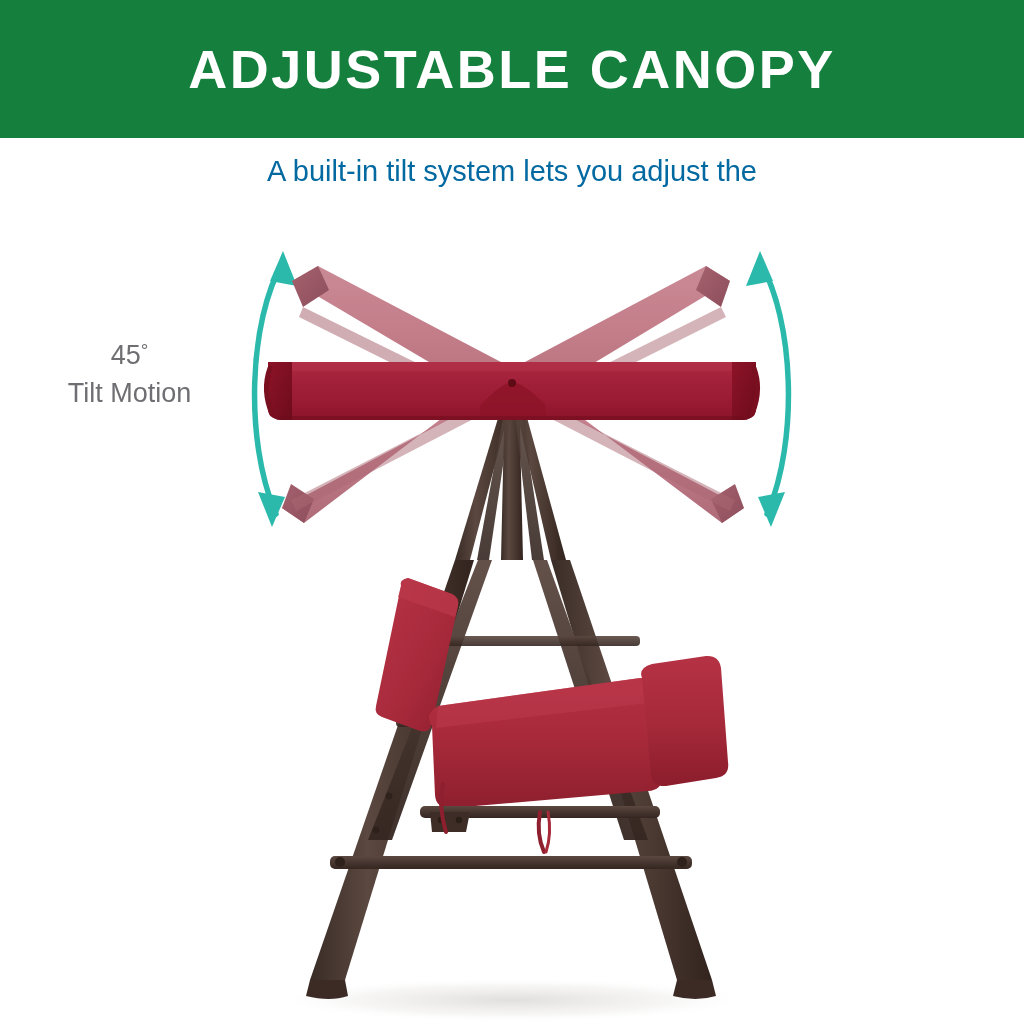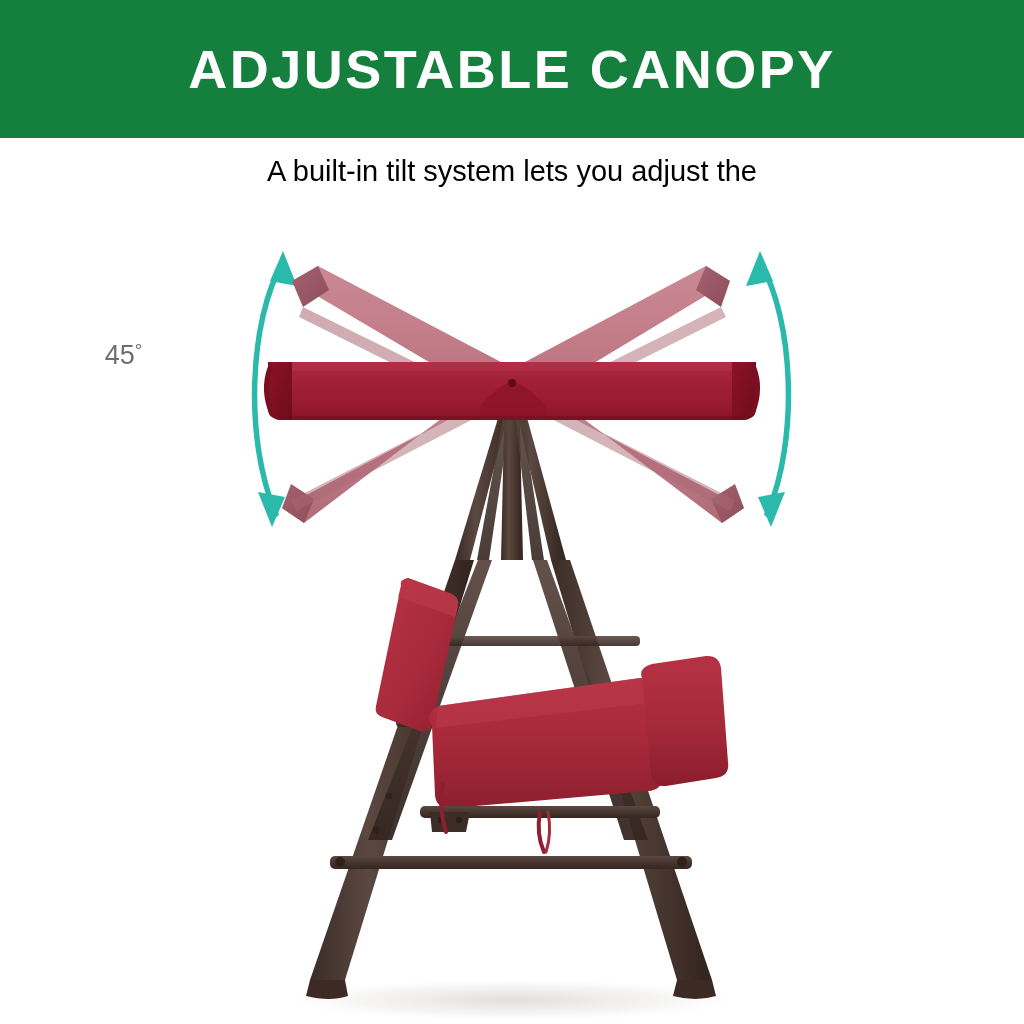--- a/index.html
+++ b/index.html
@@ -39,31 +39,31 @@
     white-space: nowrap;
   }
 
   
   #subtitle-block {
     position: absolute;
     left: 0;
     top: 152px;
     width: 1024px;
     text-align: center;
-    color: #000000;
+    color: #0369a1;
     font-size: 29px;
     line-height: 1.32;
     font-weight: 300;
   }
   .subtitle-line { display: block; }
 
   
   #tilt-label {
     position: absolute;
-    left: 16px;
+    left: 22px;
     top: 336px;
     width: 215px;
     text-align: center;
     color: #6f6f73;
     font-size: 27px;
     line-height: 1.42;
     font-weight: 300;
   }
   #tilt-degrees { display: block; }
   #tilt-degrees .deg {
@@ -92,20 +92,21 @@
   <div id="header-banner">
     <div id="header-title">ADJUSTABLE CANOPY</div>
   </div>
 
   <div id="subtitle-block">
     <span class="subtitle-line">A built-in tilt system lets you adjust the</span>
   </div>
 
   <div id="tilt-label">
     <span id="tilt-degrees"><span>45</span><span class="deg">°</span></span>
+    <span id="tilt-motion-text">Tilt Motion</span>
   </div>
 
   <svg id="illustration" viewBox="0 0 1024 1024">
     <defs>
 
       <linearGradient id="ghostTop" x1="0" y1="0" x2="0" y2="1">
         <stop offset="0%" stop-color="#c98a95"></stop>
         <stop offset="42%" stop-color="#c47f8b"></stop>
         <stop offset="100%" stop-color="#b5707d"></stop>
       </linearGradient>

